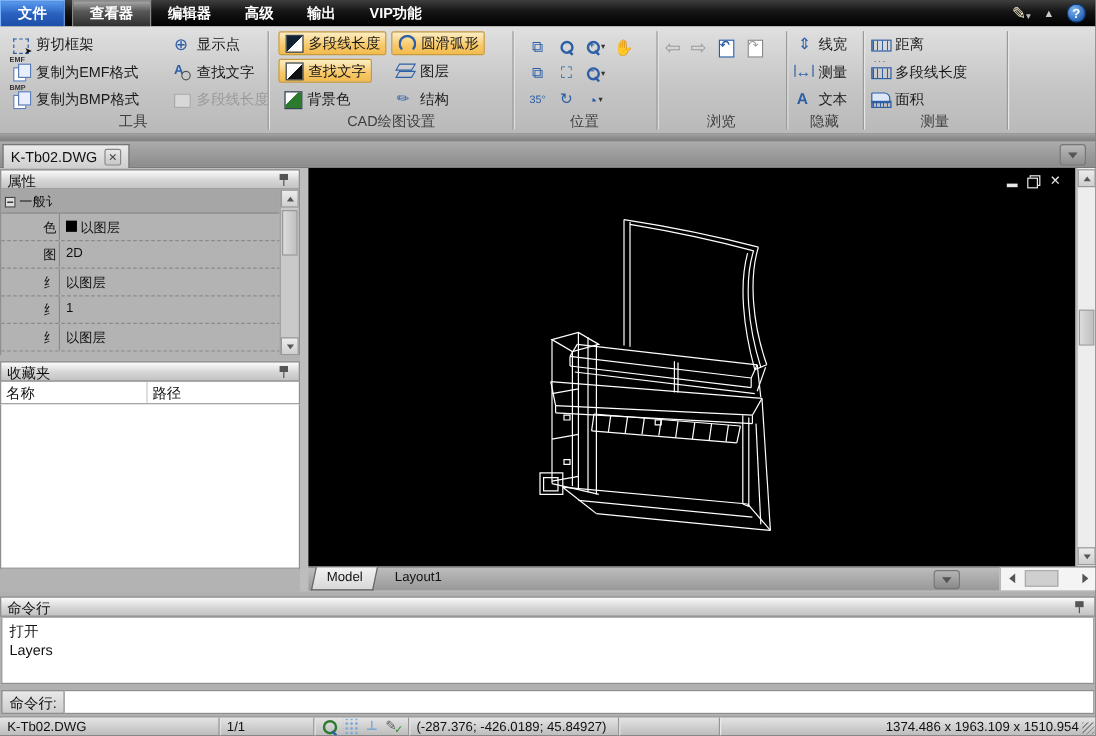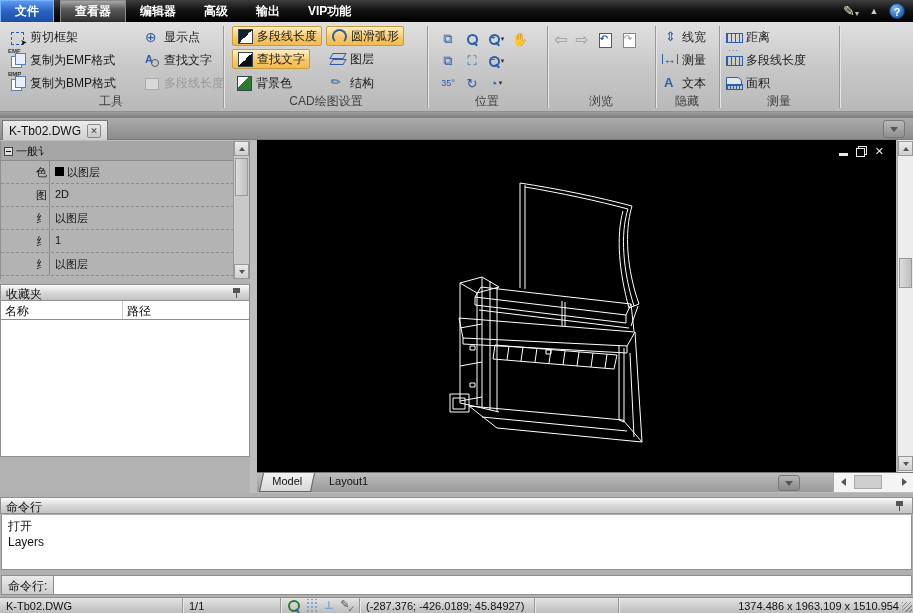--- a/index.html
+++ b/index.html
@@ -205,21 +205,21 @@
   .cmd-input { flex:1; border:1px solid #8f8f8f; border-left:none; font-size:12px; padding:0 4px;
     font-family:"Liberation Sans","DejaVu Sans",sans-serif; background:#fff; outline:none; }
   
   .statusbar {
     position:absolute; left:0; top:597px; width:913px; height:16px;
     background:linear-gradient(#e4e4e4,#bcbcbc); border-top:1px solid #8f8f8f;
     font-size:11px; color:#111; display:flex; align-items:center;
   }
   .scell { height:16px; padding:1px 6px; border-right:1px solid #979797; box-shadow:1px 0 0 #e9e9e9; display:flex; align-items:center; gap:5px; }
   .scell.file { width:183px; }
-  .scell.page { width:98px; }
+  .scell.page { width:79px; }
   .scell.icons { width:79px; }
   .scell.coords { width:175px; }
   .scell.gap { width:84px; }
   .scell.dims { flex:1; justify-content:flex-end; border-right:none; padding-right:14px; }
   .st-ic { width:13px; height:13px; position:relative; display:inline-block; }
   .st-snap::before { content:""; position:absolute; left:1px; top:1px; width:8px; height:8px; border:2px solid #2c7a2c; border-radius:50%; }
   .st-snap::after { content:""; position:absolute; right:0; bottom:0; width:5px; height:2px; background:#2d5fa6; transform:rotate(45deg); }
   .st-grid { background:radial-gradient(circle,#7aa8d8 1px,transparent 1.2px); background-size:4px 4px; background-position:1px 2px; }
   .st-perp { color:#7aa8d8; font-size:11px; font-weight:bold; line-height:13px; text-align:center; }
   .st-pen::before { content:"✎"; position:absolute; left:0; top:-1px; font-size:11px; color:#555; }
@@ -392,20 +392,24 @@
       <span>K-Tb02.DWG</span>
       <span class="close">✕</span>
     </div>
     <div class="tabrow-dd">
         <span class="arr down"></span>
       </div>
   </div>
 
   <div class="leftcol">
 
+    <div class="panel-hdr">
+      <span>属性</span>
+      <span class="pin"></span>
+    </div>
     <div class="propgrid">
       <div class="prow cat">
         <span class="catlabel"><span class="minusbox"></span><span>一般讠</span></span>
       </div>
       <div class="prow" style="width:233px;">
         <span class="plabel">色</span>
         <span class="pvalue">
             <span class="swatch"></span>
             <span>以图层</span>
           </span>

